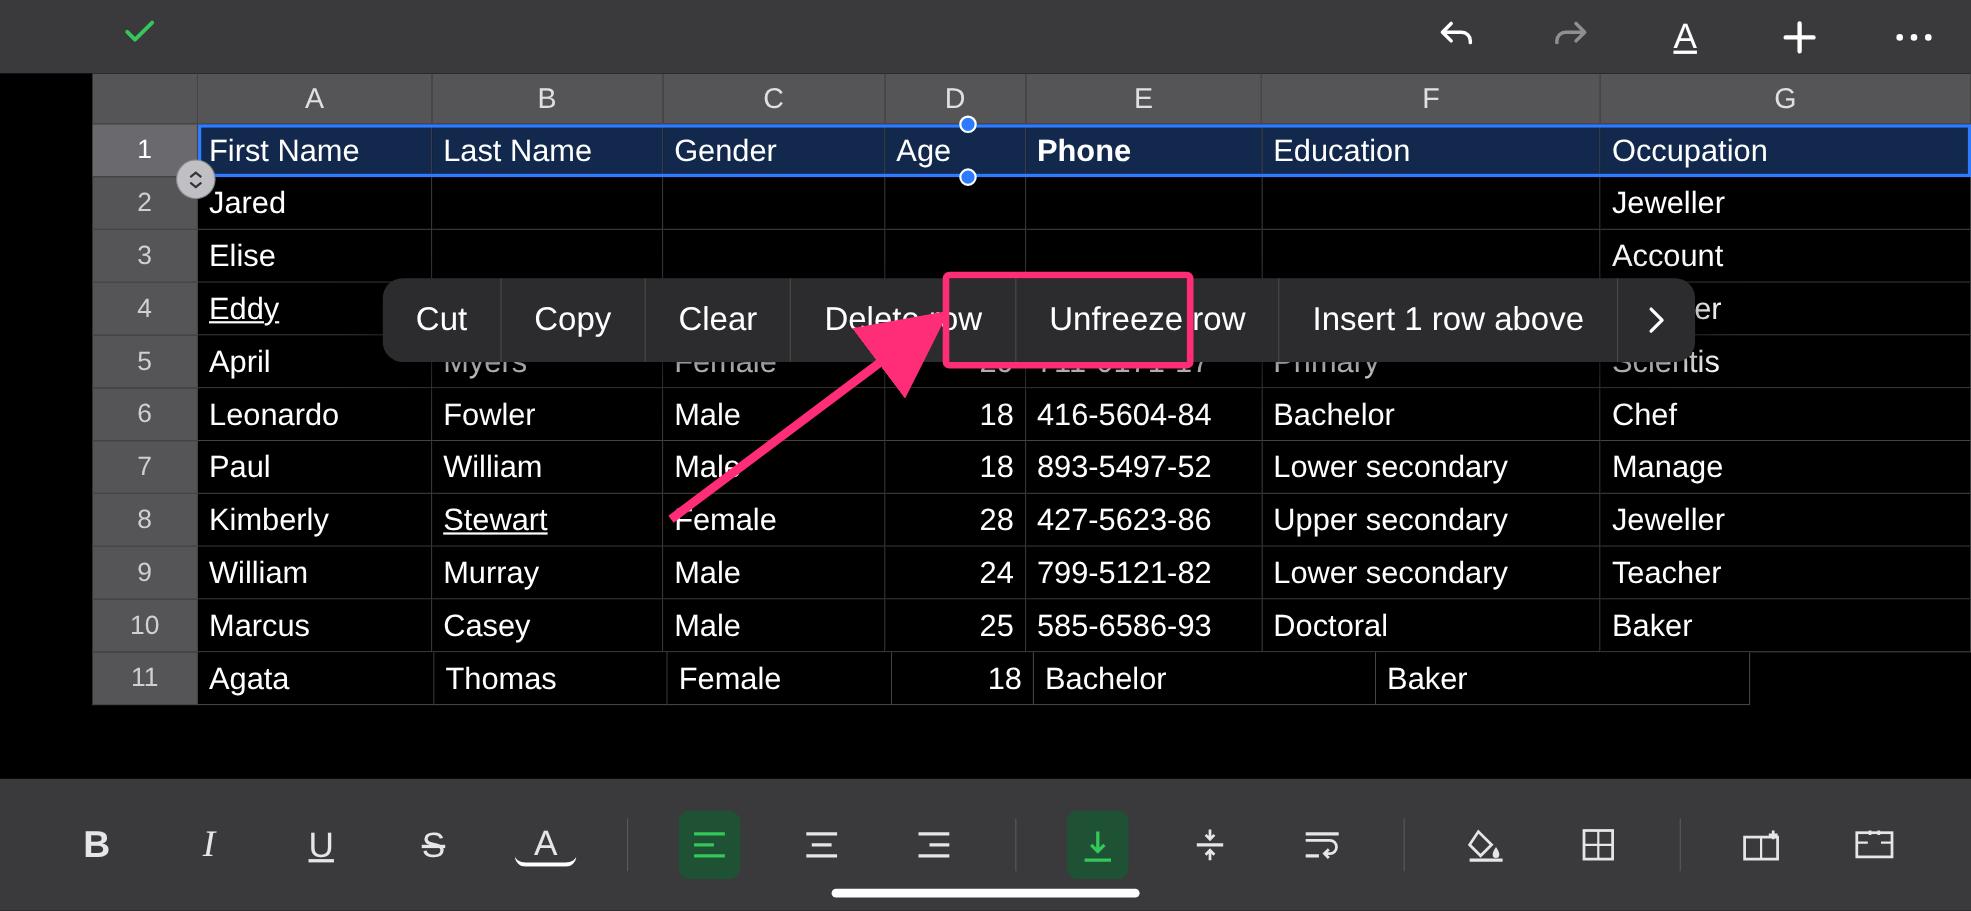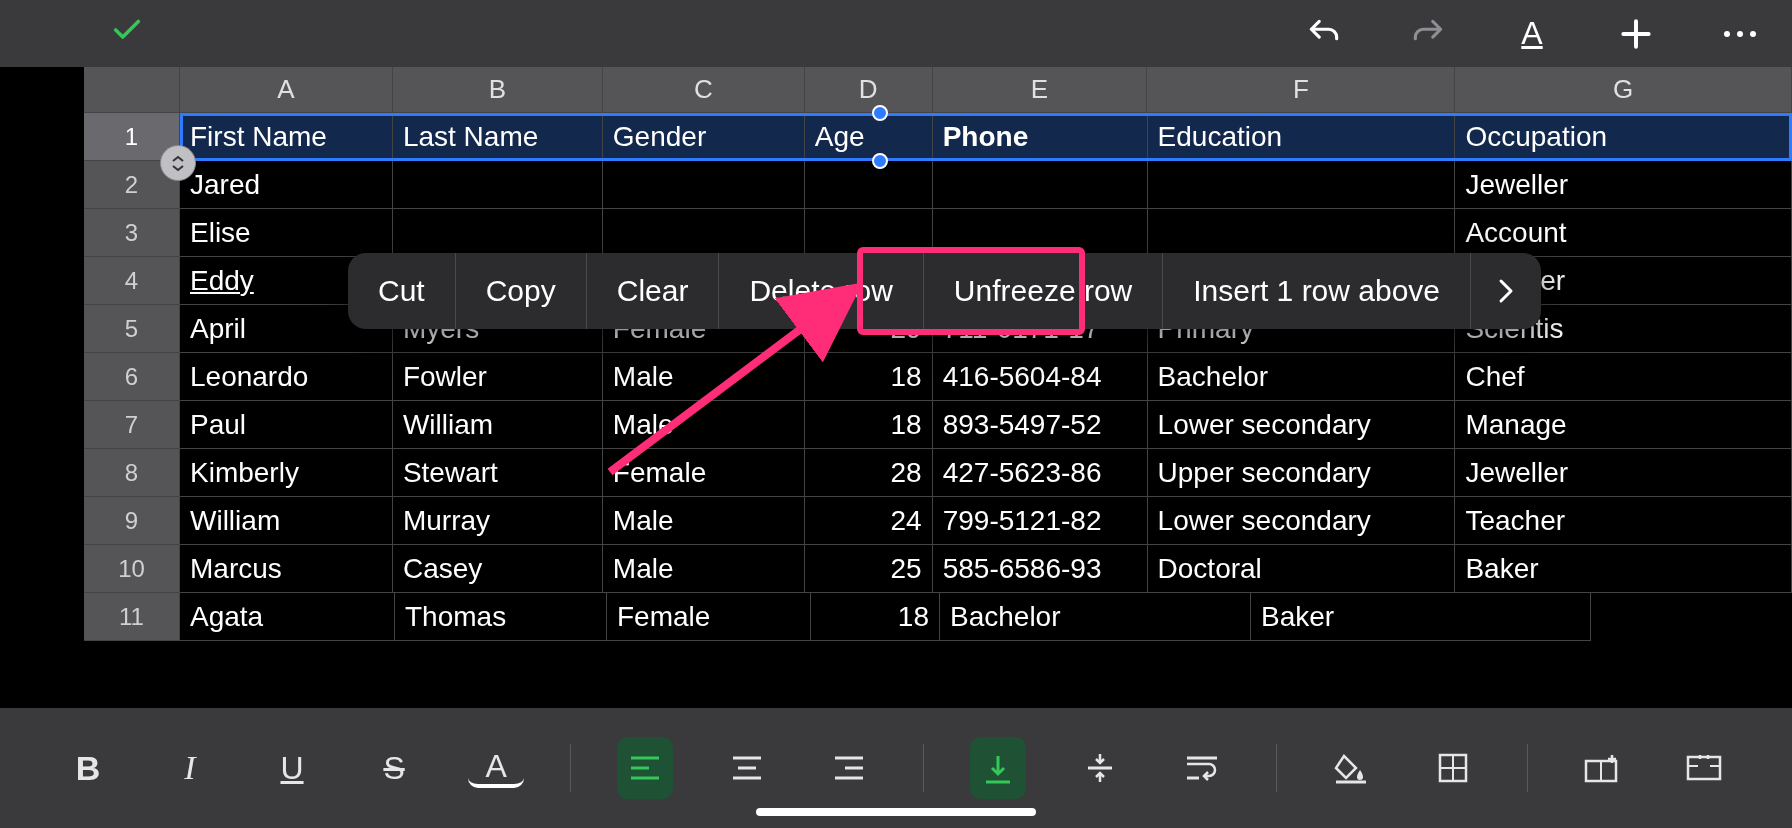--- a/index.html
+++ b/index.html
@@ -224,21 +224,21 @@
         <div class="cell" style="width: 215px;">Paul</div>
         <div class="cell" style="width: 212px;">William</div>
         <div class="cell" style="width: 204px;">Male</div>
         <div class="cell num" style="width: 129px;">18</div>
         <div class="cell" style="width: 217px;">893-5497-52</div>
         <div class="cell" style="width: 311px;">Lower secondary</div>
         <div class="cell" style="width: 340px;">Manage</div>
       </div>
       <div class="row">
         <div class="cell" style="width: 215px;">Kimberly</div>
-        <div class="cell" style="width: 212px;">Stewart</div>
+        <div class="cell" style="width: 212px; text-decoration: underline;">Stewart</div>
         <div class="cell" style="width: 204px;">Female</div>
         <div class="cell num" style="width: 129px;">28</div>
         <div class="cell" style="width: 217px;">427-5623-86</div>
         <div class="cell" style="width: 311px;">Upper secondary</div>
         <div class="cell" style="width: 340px;">Jeweller</div>
       </div>
       <div class="row">
         <div class="cell" style="width: 215px;">William</div>
         <div class="cell" style="width: 212px;">Murray</div>
         <div class="cell" style="width: 204px;">Male</div>

